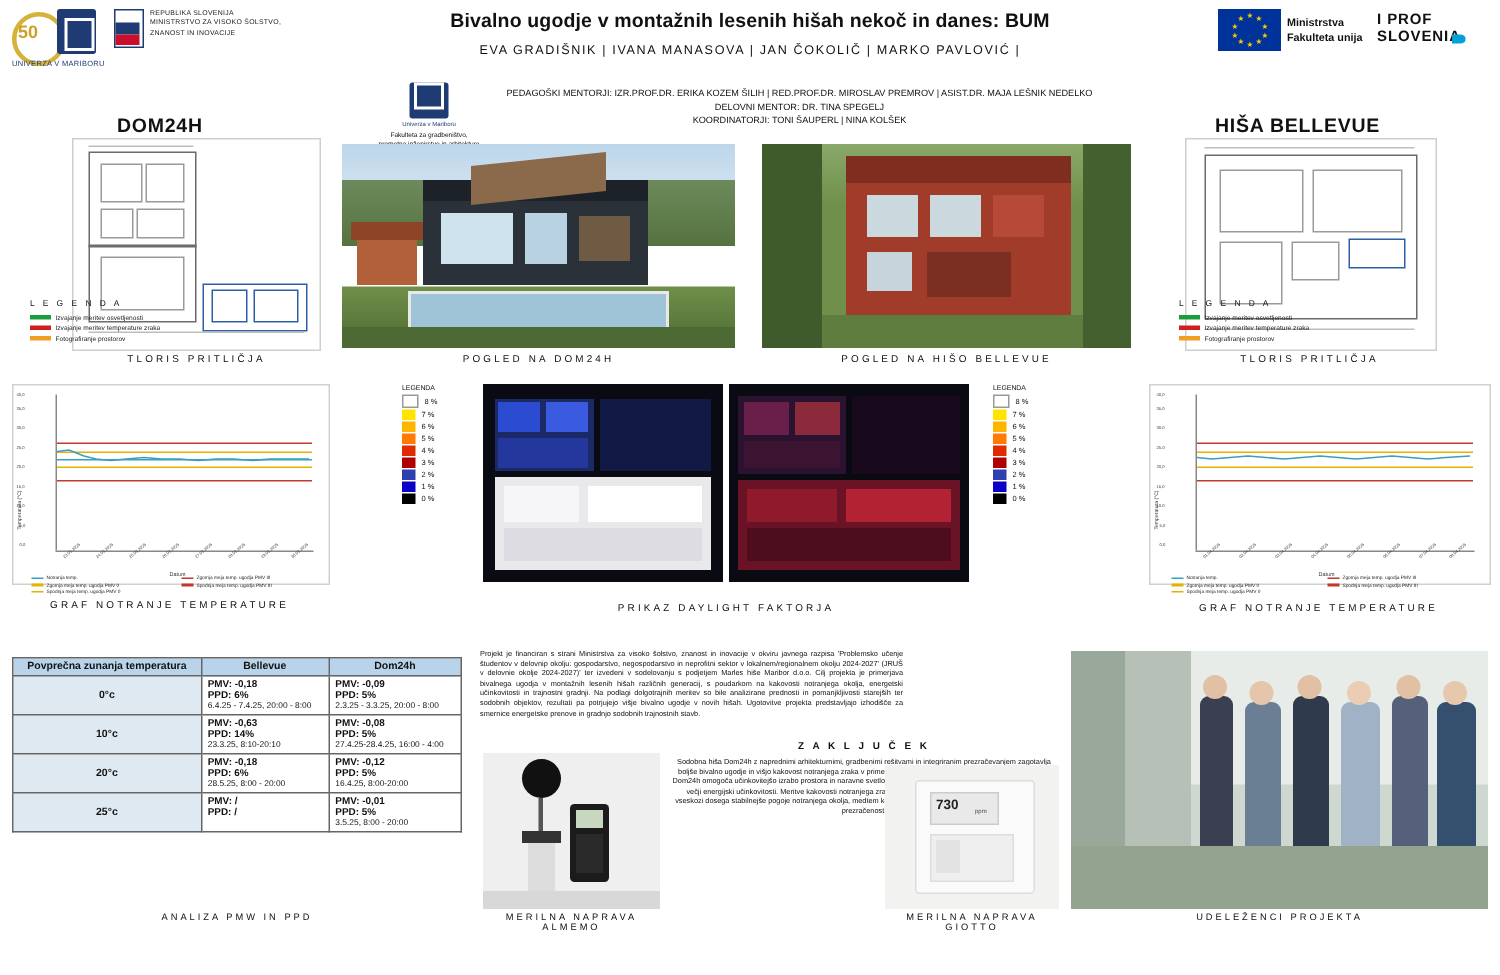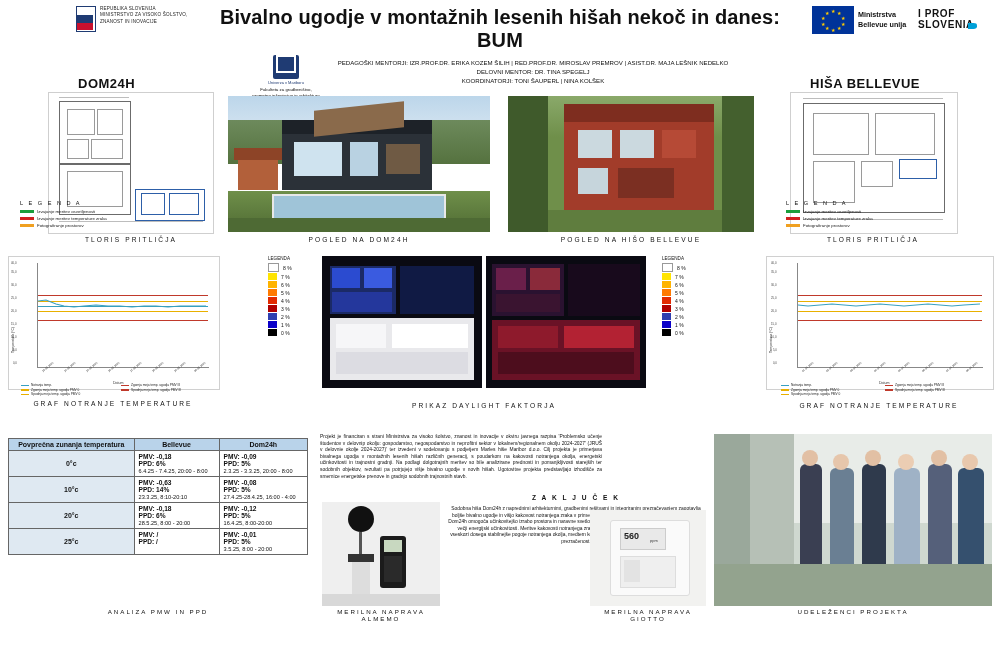--- a/index.html
+++ b/index.html
@@ -37,21 +37,21 @@
   .eu .t1{position:absolute;left:46px;top:4px;font-size:7.2px;font-weight:bold;color:#111;}
   .eu .t2{position:absolute;left:46px;top:14px;font-size:7.2px;font-weight:bold;color:#111;}
 
   .ifs{position:absolute;left:918px;top:8px;width:76px;height:24px;}
   .ifs .l1{position:absolute;left:0;top:0;font-size:10px;font-weight:bold;letter-spacing:.6px;color:#111;}
   .ifs .l2{position:absolute;left:0;top:11px;font-size:10px;font-weight:bold;letter-spacing:.6px;color:#111;}
   .ifs .l2:after{content:"";position:absolute;left:50px;top:4px;width:9px;height:6px;background:#00a0d8;border-radius:0 40% 40% 0;}
 
   .title{
     position:absolute;left:200px;top:6px;width:600px;text-align:center;
-    font-size:20px;font-weight:bold;letter-spacing:.1px;color:#111;
+    font-size:13px;font-weight:bold;letter-spacing:.1px;color:#111;
   }
   .authors1{position:absolute;left:200px;top:28px;width:600px;text-align:center;font-size:8.4px;letter-spacing:1.1px;color:#111;}
   .authors2{position:absolute;left:200px;top:40px;width:600px;text-align:center;font-size:8.4px;letter-spacing:1.1px;color:#111;}
 
   .fgpa{position:absolute;left:246px;top:50px;width:80px;text-align:center;}
   .fgpa .box{width:26px;height:24px;background:#1f3b73;margin:0 auto;border-radius:2px;}
   .fgpa .box:after{content:"";display:block;margin:5px auto 0;width:16px;height:14px;border:2px solid #fff;}
   .fgpa .n1{font-size:4px;color:#1f3b73;margin-top:1px;}
   .fgpa .n2{font-size:4.4px;color:#111;margin-top:2px;line-height:5.6px;}
 
@@ -114,29 +114,36 @@
 
   .footer-cap{position:absolute;font-size:6.2px;letter-spacing:2px;color:#111;text-align:center;}
 </style>
 </head>
 <body>
 
 <div class="poster">
 
   <div class="hdr">
 
+    <div class="logo-um">
+      <div class="ring"></div>
+      <div class="r50">50</div>
+      <div class="crest"></div>
+      <div class="cap">UNIVERZA V MARIBORU</div>
+    </div>
 
     <div class="logo-mvzi">
       <div class="flag"></div>
       <div class="txt" style="white-space:pre-line;">REPUBLIKA SLOVENIJA
 MINISTRSTVO ZA VISOKO ŠOLSTVO,
 ZNANOST IN INOVACIJE</div>
     </div>
 
     <div class="title">Bivalno ugodje v montažnih lesenih hišah nekoč in danes: BUM</div>
+    <div class="authors1">EVA GRADIŠNIK  |  IVANA MANASOVA  |  JAN ČOKOLIČ  |  MARKO PAVLOVIĆ  |</div>
 
     <div class="fgpa">
       <div class="box"></div>
       <div class="n1">Univerza v Mariboru</div>
       <div class="n2" style="white-space:pre-line;">Fakulteta za gradbeništvo,
 prometno inženirstvo in arhitekturo</div>
     </div>
 
     <div class="mentors">
       <div>PEDAGOŠKI MENTORJI: IZR.PROF.DR. ERIKA KOZEM ŠILIH | RED.PROF.DR. MIROSLAV PREMROV | ASIST.DR. MAJA LEŠNIK NEDELKO</div>
@@ -152,21 +159,21 @@
         <span class="star" style="left:25px;top:5px;">★</span>
         <span class="star" style="left:9px;top:10px;">★</span>
         <span class="star" style="left:29px;top:10px;">★</span>
         <span class="star" style="left:9px;top:16px;">★</span>
         <span class="star" style="left:29px;top:16px;">★</span>
         <span class="star" style="left:13px;top:20px;">★</span>
         <span class="star" style="left:25px;top:20px;">★</span>
         <span class="star" style="left:19px;top:22px;">★</span>
       </div>
       <div class="t1">Ministrstva</div>
-      <div class="t2">Bellevue unija</div>
+      <div class="t2">Fakulteta unija</div>
     </div>
 
     <div class="ifs">
       <div class="l1">I PROF</div>
       <div class="l2">SLOVENIA</div>
     </div>
   </div>
 
   <div class="sec-title" style="left:78px;top:76px;">DOM24H</div>
 
@@ -576,21 +583,21 @@
   </div>
   <div class="footer-cap" style="left:322px;top:608px;width:118px;">MERILNA NAPRAVA ALMEMO</div>
 
   <div class="zak-title" style="left:448px;top:494px;width:256px;">Z A K L J U Č E K</div>
   <div class="body-text" style="left:448px;top:506px;width:256px;text-align:center;">Sodobna hiša Dom24h z naprednimi arhitekturnimi, gradbenimi rešitvami in integriranim prezračevanjem zagotavlja boljše bivalno ugodje in višjo kakovost notranjega zraka v primerjavi s starejšo hišo Bellevue. Arhitekturna zasnova Dom24h omogoča učinkovitejšo izrabo prostora in naravne svetlobe, gradbeni materiali in konstrukcija pa prispevajo k večji energijski učinkovitosti. Meritve kakovosti notranjega zraka kažejo da Dom24h zaradi sodobnih sistemov vseskozi dosega stabilnejše pogoje notranjega okolja, medtem ko so v hiši Bellevue zaznana večja nihanja in slabša prezračenost.</div>
 
   <div class="photo" style="left:590px;top:510px;width:116px;height:96px;">
     <div style="position:absolute;left:0;top:0;width:100%;height:100%;background:#f2f2f0;"></div>
     <div style="position:absolute;left:20px;top:10px;width:78px;height:74px;background:#fafafa;border:1px solid #ddd;border-radius:3px;"></div>
     <div style="position:absolute;left:30px;top:18px;width:44px;height:20px;background:#e9e9e9;border:1px solid #ccc;"></div>
-    <div style="position:absolute;left:34px;top:21px;font-size:9px;font-weight:bold;color:#222;">560</div>
+    <div style="position:absolute;left:34px;top:21px;font-size:9px;font-weight:bold;color:#222;">730</div>
     <div style="position:absolute;left:60px;top:28px;font-size:4px;color:#444;">ppm</div>
     <div style="position:absolute;left:30px;top:46px;width:54px;height:30px;background:#efefef;border:1px solid #ddd;"></div>
     <div style="position:absolute;left:34px;top:50px;width:16px;height:22px;background:#e3e3e3;"></div>
   </div>
   <div class="footer-cap" style="left:590px;top:608px;width:116px;">MERILNA NAPRAVA GIOTTO</div>
 
   <div class="photo" style="left:714px;top:434px;width:278px;height:172px;">
     <div style="position:absolute;left:0;top:0;width:100%;height:100%;background:#cfd8d0;"></div>
     <div style="position:absolute;left:0;top:0;width:100%;height:52%;background:#e8ece8;"></div>
     <div style="position:absolute;left:0;top:0;width:36px;height:100%;background:#9aa89b;"></div>

